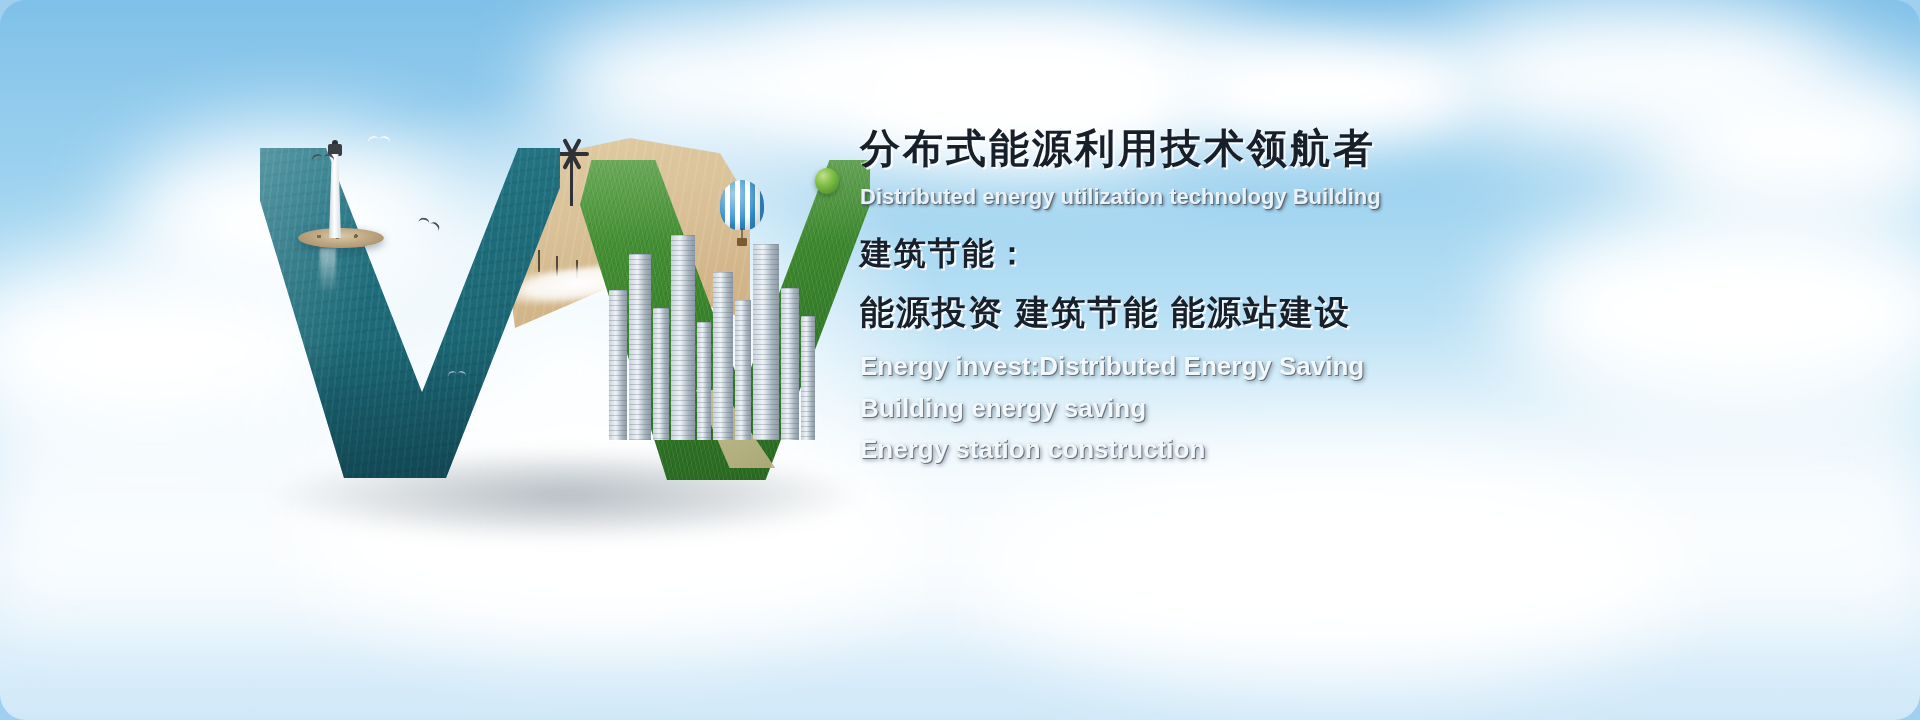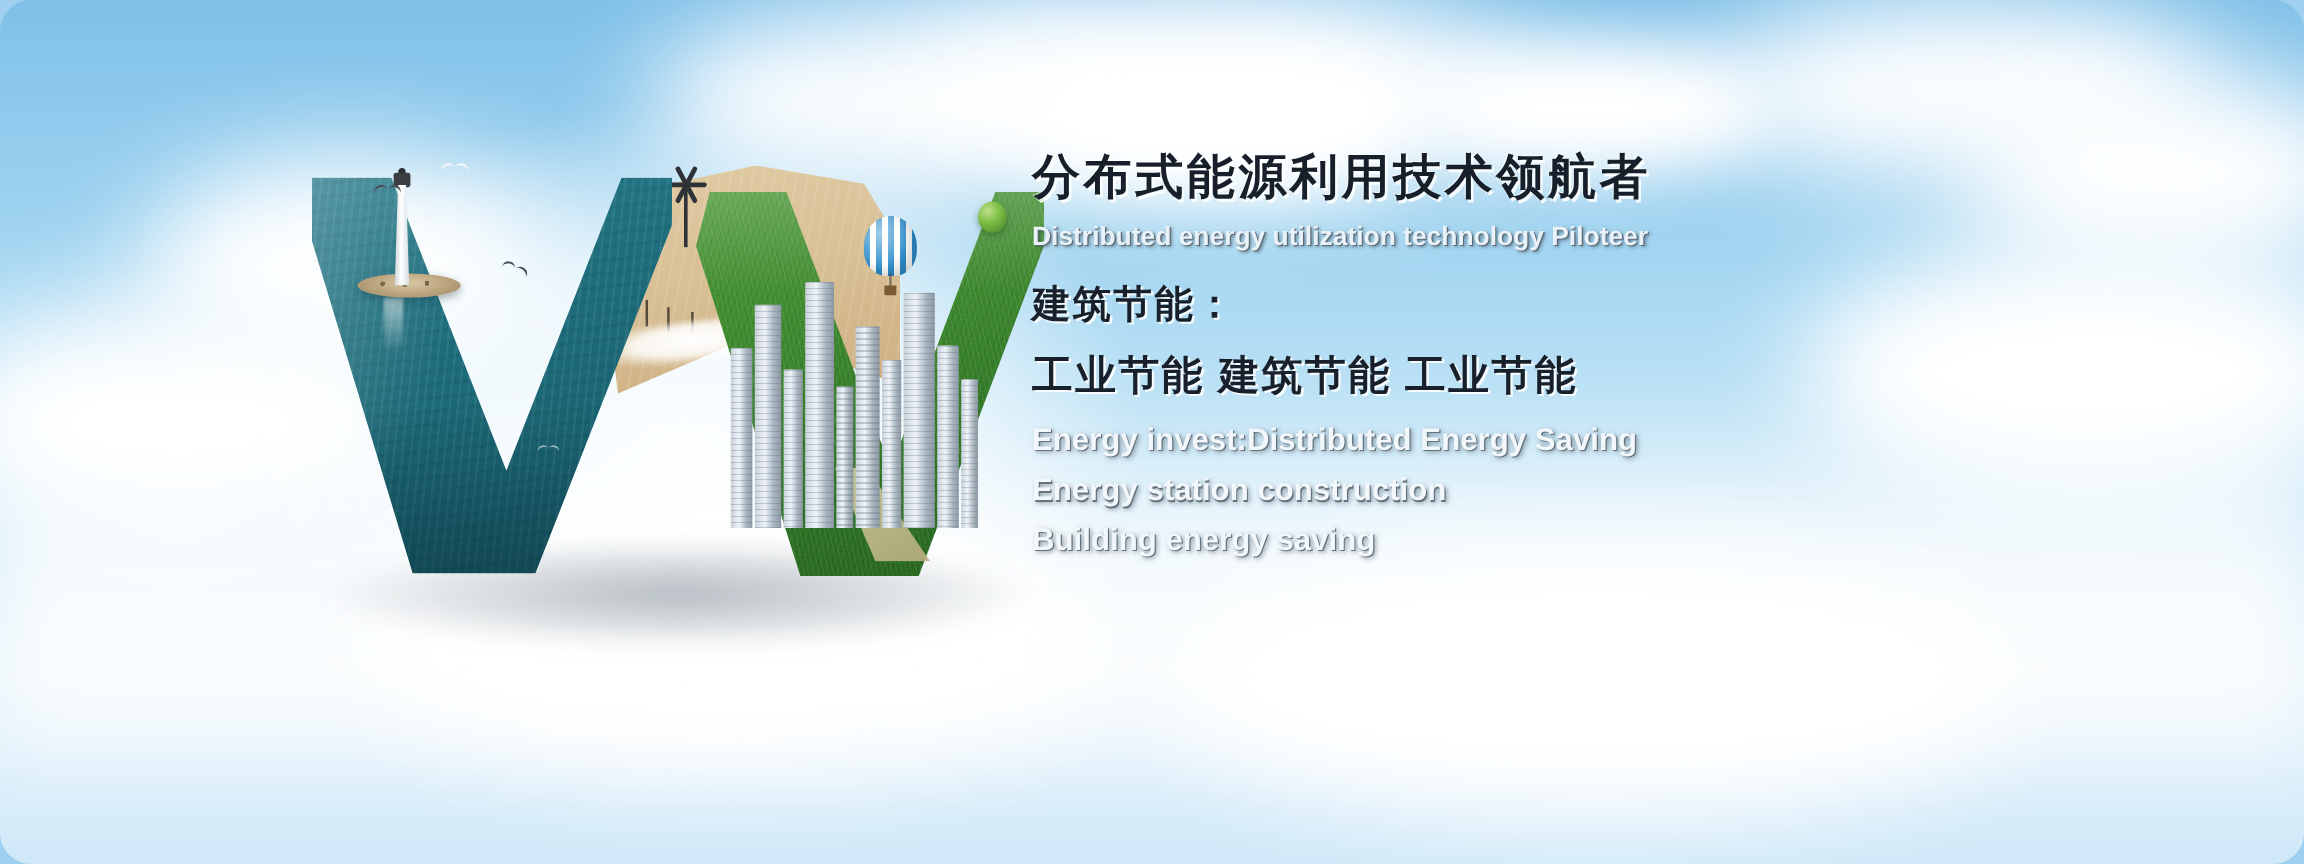--- a/index.html
+++ b/index.html
@@ -309,21 +309,21 @@
 
     <div class="balloon">
       <div class="env"></div>
       <div class="rope"></div>
       <div class="basket"></div>
     </div>
   </div>
 
   <div class="copy">
     <div class="headline">分布式能源利用技术领航者</div>
-    <div class="subline">Distributed energy utilization technology Piloteer</div>
+    <div class="subline">Distributed energy utilization technology Building</div>
     <div class="zh2">建筑节能：</div>
-    <div class="zh3">工业节能  建筑节能  工业节能</div>
+    <div class="zh3">能源投资  建筑节能  能源站建设</div>
     <div class="en">Energy invest:Distributed Energy Saving</div>
+    <div class="en tight">Building energy saving</div>
     <div class="en tight">Energy station construction</div>
-    <div class="en tight">Building energy saving</div>
   </div>
 
 </div>
 
 </body></html>

